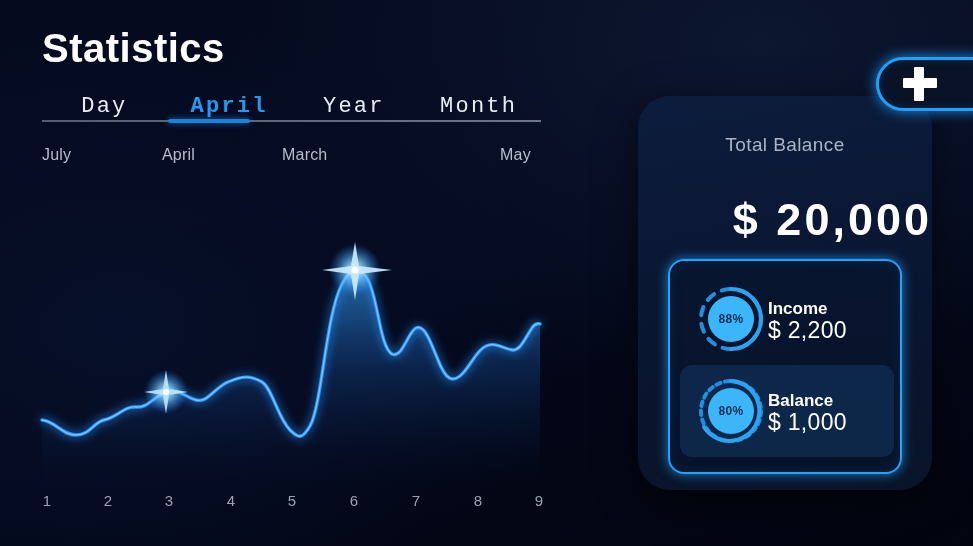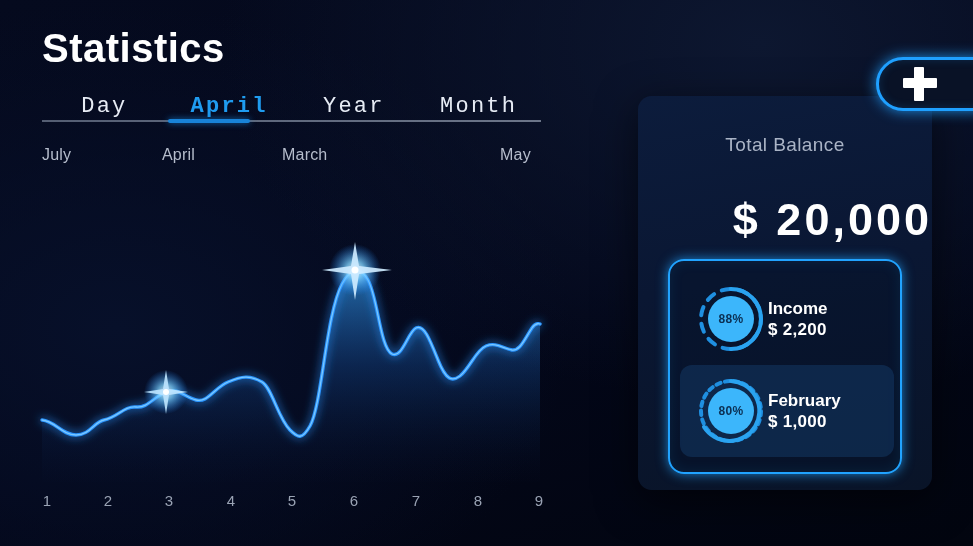--- a/index.html
+++ b/index.html
@@ -72,21 +72,21 @@
     position:absolute; left:0px; top:492px; width:580px; height:30px;
   }
   .x-tick{
     position:absolute; font-size:15px; color:#9aa3b4; top:0;
     transform:translateX(-50%);
   }
 
   
   .balance-panel{
     position:absolute; left:638px; top:96px; width:294px; height:394px;
-    border-radius:14px;
+    border-radius:32px;
     background:linear-gradient(170deg,#0c1c3c 0%, #0a1733 45%, #091428 100%);
     box-shadow:0 10px 40px rgba(0,0,0,.55);
   }
   .balance-label{
     position:absolute; left:0; right:0; top:38px; text-align:center;
     font-size:19px; color:#aab4c6; letter-spacing:.4px;
   }
   .balance-amount{
     position:absolute; left:0; right:0; top:62px; text-align:right;
     font-size:45px; font-weight:700; color:#ffffff; letter-spacing:3px;margin-top:36px;
@@ -106,21 +106,21 @@
   .flow-row.expense{ top:104px; background:rgba(30,85,145,.30); }
   .ring{ position:relative; width:74px; height:74px; margin-left:14px; flex:0 0 74px; }
   .ring svg{ display:block; }
   .ring-pct{
     position:absolute; left:0; right:0; top:0; bottom:0;
     display:flex; align-items:center; justify-content:center;
     font-size:12px; font-weight:700; color:#0b2f52; letter-spacing:.3px;
   }
   .flow-text{ }
   .flow-name{ font-size:17px; font-weight:700; color:#ffffff; line-height:21px; }
-  .flow-value{ font-size:17px; font-weight:700; color:#ffffff; line-height:22px; letter-spacing:.3px; }
+  .flow-value{ font-size:23px; font-weight:400; color:#ffffff; line-height:22px; letter-spacing:.3px; }
 
   
   .add-button{
     position:absolute; left:876px; top:57px; width:125px; height:54px;
     border:3px solid #1fa0ff; border-radius:27px;
     background:linear-gradient(180deg,#0b1navy 0%, #0a1530 100%);
     background-color:#091226;
     box-shadow:0 0 14px rgba(31,160,255,.85), inset 0 0 10px rgba(31,160,255,.18);
     cursor:pointer;
   }
@@ -311,21 +311,21 @@
       <div class="flow-row expense">
         <div class="ring">
           <svg width="74" height="74" viewBox="0 0 74 74">
             <circle cx="37" cy="37" r="23" fill="#3cb6fb"></circle>
             <circle cx="37" cy="37" r="30" fill="none" stroke="#1f8fe0" stroke-width="4" stroke-linecap="round" style="stroke-dasharray:4.5 4.5"></circle>
             <path d="M37,7 A30,30 0 1,1 10,53" fill="none" stroke="#2aa3f0" stroke-width="4" stroke-linecap="round"></path>
           </svg>
           <div class="ring-pct">80%</div>
         </div>
         <div class="flow-text">
-          <div class="flow-name">February</div>
+          <div class="flow-name">Balance</div>
           <div class="flow-value">$ 1,000</div>
         </div>
       </div>
 
     </div>
   </div>
 
   <div class="add-button">
     <span class="add-glyph"></span>
   </div>

